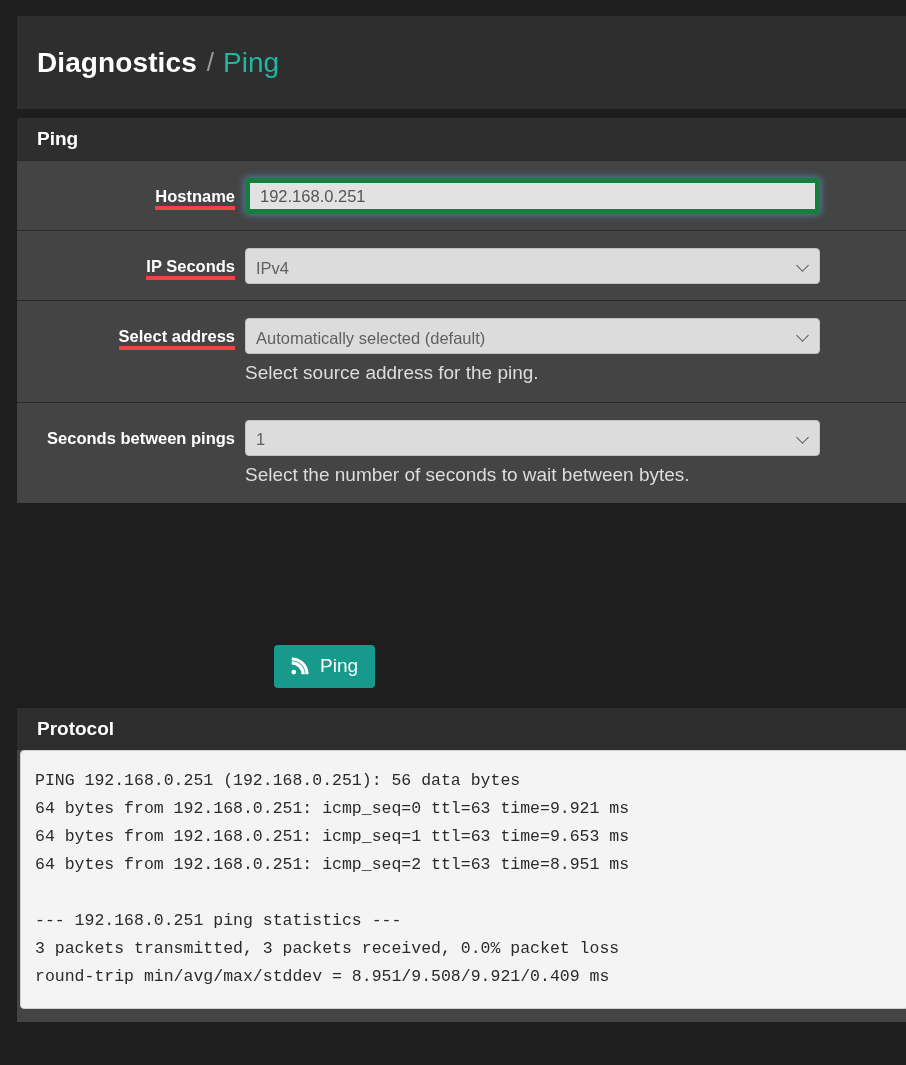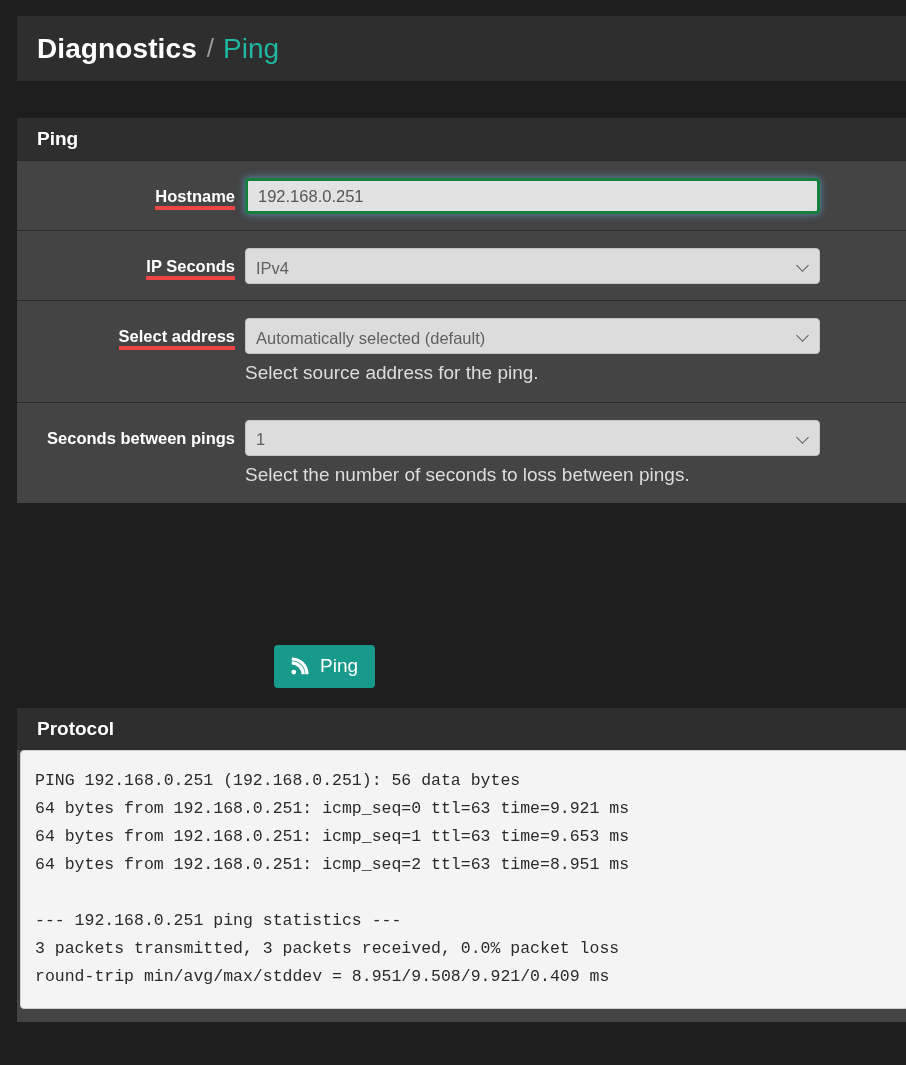--- a/index.html
+++ b/index.html
@@ -23,21 +23,21 @@
     position: relative;
     background: #1e1e1e;
   }
 
   
   .breadcrumb-bar {
     position: absolute;
     left: 17px;
     top: 16px;
     right: 0;
-    height: 65px;
+    height: 93px;
     background: #2e2e2e;
     display: flex;
     align-items: center;
     padding-left: 20px;
     box-sizing: border-box;
   }
   .crumb-root {
     font-size: 28px;
     font-weight: bold;
     color: #ffffff;
@@ -113,21 +113,21 @@
     flex: 1 1 auto;
     padding-right: 86px;
     box-sizing: border-box;
   }
 
   .text-input {
     width: 100%;
     height: 36px;
     box-sizing: border-box;
     background: #e2e2e2;
-    border: 3px solid #15803d;
+    border: 5px solid #15803d;
     border-radius: 4px;
     color: #555555;
     font-family: "Liberation Sans", sans-serif;
     font-size: 16.5px;
     padding: 0 10px;
     outline: none;
     box-shadow: 0 0 7px 1px rgba(102,175,233,0.55);
     caret-color: #333;
   }
 
@@ -279,21 +279,21 @@
 
     <div class="form-row">
       <div class="col-label">
         <span class="field-label">Seconds between pings</span>
       </div>
       <div class="col-field">
         <div class="select-wrap">
           <div class="select-box">1</div>
           <span class="chevron"></span>
         </div>
-        <div class="help-text">Select the number of seconds to loss between pings.</div>
+        <div class="help-text">Select the number of seconds to wait between bytes.</div>
       </div>
     </div>
   </div>
 
   <div class="btn-area">
     <button class="btn-ping">
       <svg class="rss-icon" viewBox="0 0 24 24" aria-hidden="true">
         <circle cx="5.2" cy="18.6" r="2.6" fill="#ffffff"></circle>
         <path d="M3 10.4 a10.6 10.6 0 0 1 10.6 10.6 h3.6 A14.2 14.2 0 0 0 3 6.8 Z" fill="#ffffff"></path>
         <path d="M3 3.2 a17.8 17.8 0 0 1 17.8 17.8 h-3.2 A14.6 14.6 0 0 0 3 6.4 Z" fill="#ffffff" opacity="0"></path>

